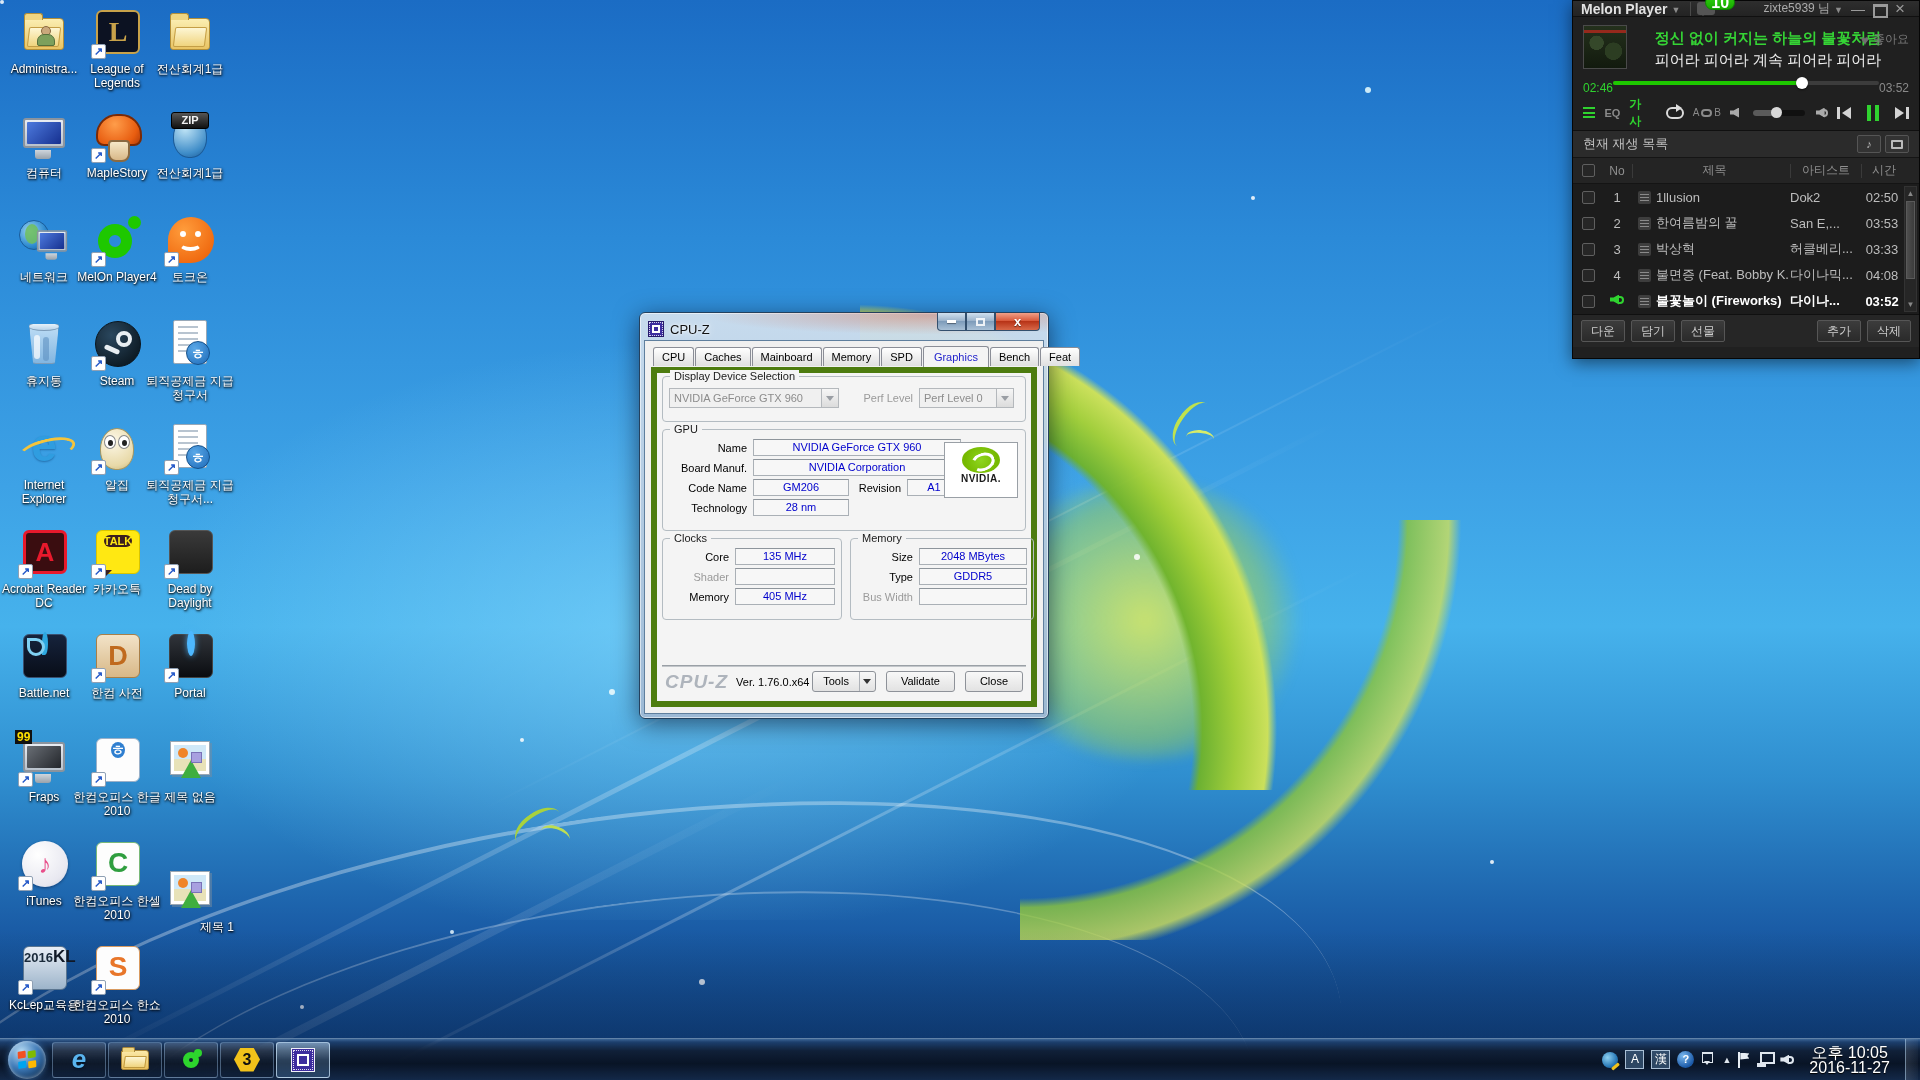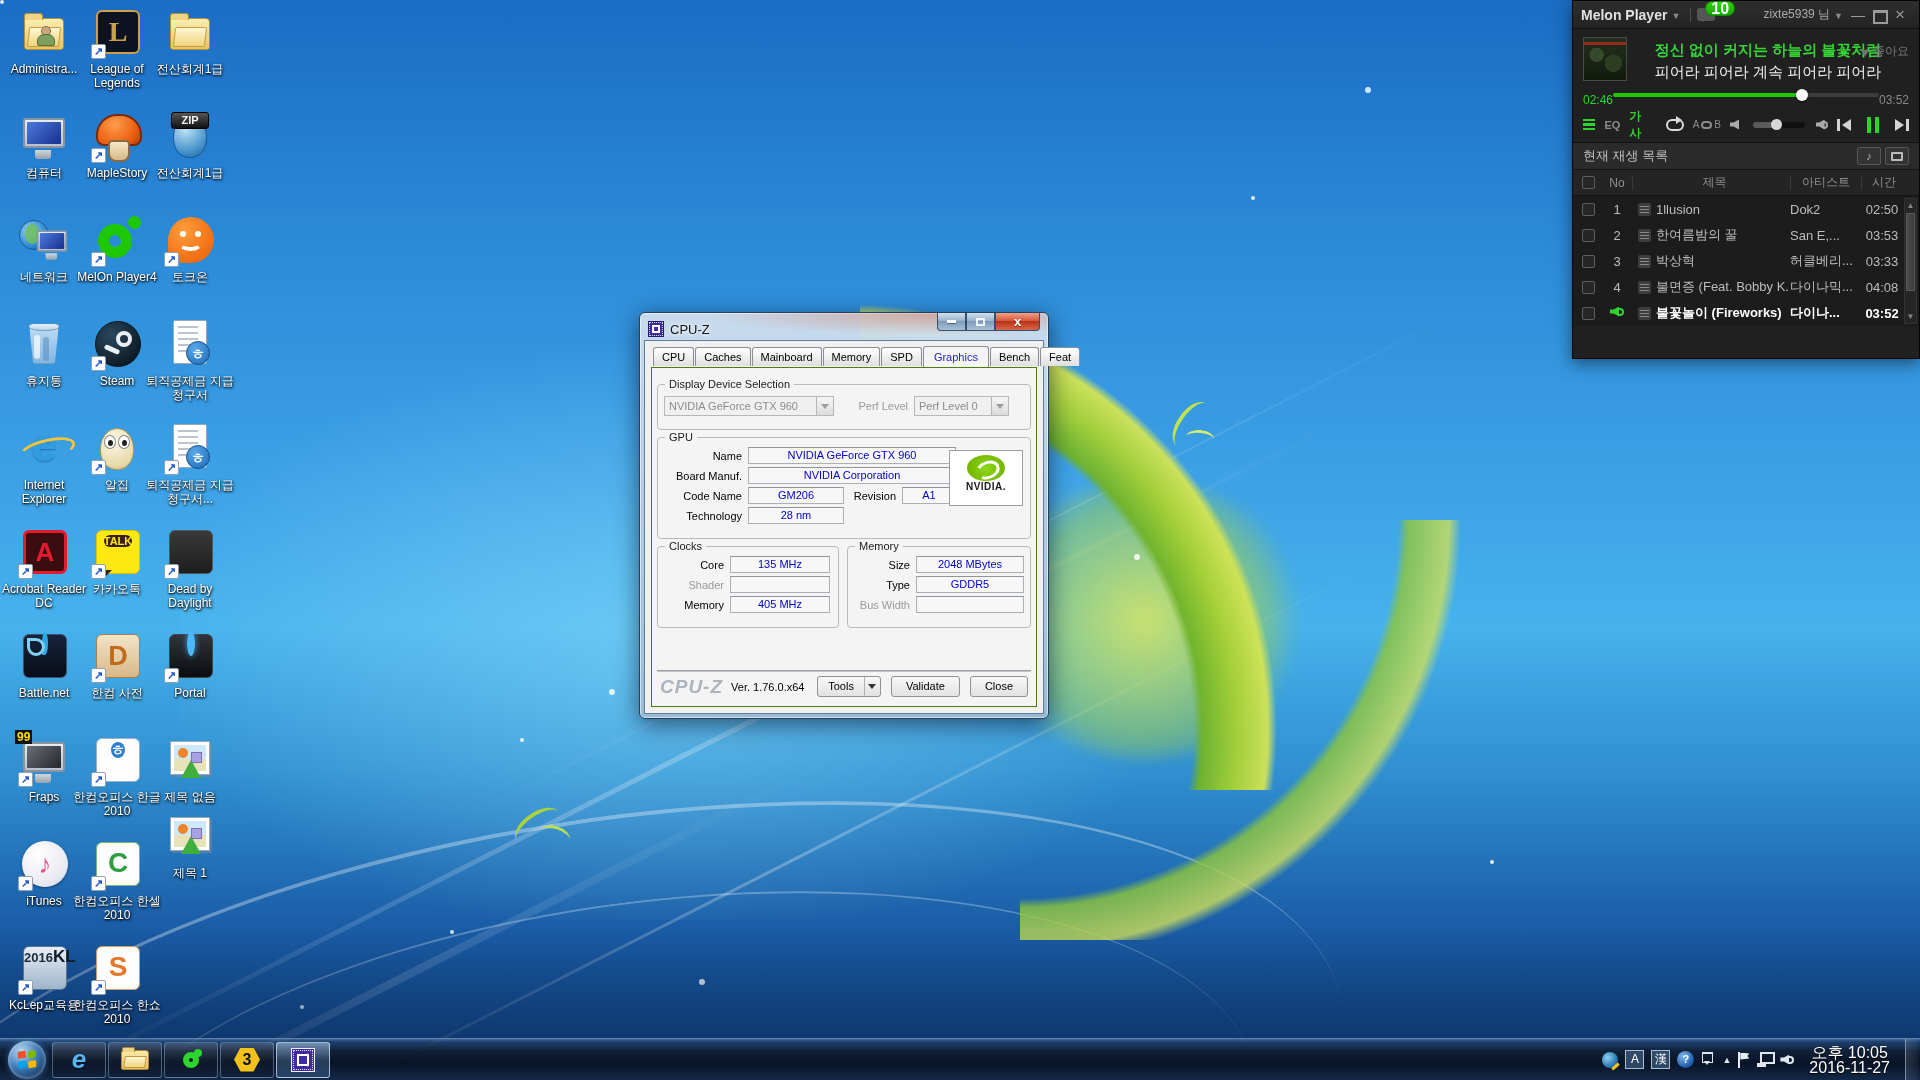--- a/index.html
+++ b/index.html
@@ -148,21 +148,21 @@
   .cz-wb.wb-min { border-radius:0 0 0 4px; }
   .cz-wb.wb-max { color:#e8eef4; }
   .cz-wb.wb-close { width:45px; border-radius:0 0 4px 0; background:linear-gradient(180deg,#f0a088,#d85a3c 45%,#b83418 50%,#d86848); font-size:13px; }
   .wb-bar { width:9px; height:3px; background:#fff; box-shadow:0 1px 1px rgba(0,0,0,.4); }
   .wb-box { width:9px; height:8px; border:2px solid #fff; opacity:.85; }
   .cz-body { position:absolute; left:4px; right:4px; top:27px; bottom:4px; background:#f0f0f0; border:1px solid #5f7f9e; padding:6px 6px 0 6px; }
   .cz-tabs { display:flex; padding-left:2px; position:relative; z-index:2; }
   .cz-tab { font-size:11px; color:#000; padding:3px 8px 2px 8px; margin-right:1px; border:1px solid #8b8e97; border-bottom:none;
     border-radius:3px 3px 0 0; background:linear-gradient(180deg,#ffffff,#ececec 60%,#e0e0e0); cursor:default; }
   .cz-tab.selected { color:#2222cc; background:#f4f4f4; padding:4px 10px 4px 10px; margin-top:-2px; position:relative; top:1px; }
-  .cz-panel { position:absolute; left:6px; right:6px; top:26px; bottom:6px; border:1px solid #4d7c0f; background:#f4f4f4; padding:16px 5px; }
+  .cz-panel { position:absolute; left:6px; right:6px; top:26px; bottom:6px; border:6px solid #4d7c0f; background:#f4f4f4; padding:3px 5px; }
   .cz-group { position:relative; border:1px solid #b4bcc2; border-radius:4px; margin-bottom:7px; }
   .cz-legend { position:absolute; top:-7px; left:7px; background:#f4f4f4; padding:0 4px; font-size:11px; color:#1a1a1a; }
   .cz-row { display:flex; align-items:center; margin:3px 6px; }
   .cz-lab { font-size:11px; color:#000; text-align:right; padding-right:6px; }
   .cz-lab.dis, .cz-dislab { color:#9a9a9a; }
   .cz-field { height:17px; background:#f7f7f7; border:1px solid #aab0b6; border-top-color:#8e959c;
     font-size:11px; color:#0000cc; text-align:center; line-height:15px; }
   .cz-combo { height:20px; background:#f0f0f0; border:1px solid #b4b8bc; display:flex; align-items:center; position:relative; }
   .cz-combo .cmb-txt { flex:1; font-size:11px; color:#8c8c8c; padding-left:4px; white-space:nowrap; overflow:hidden; }
   .cmb-btn { width:17px; height:100%; border-left:1px solid #b4b8bc; background:linear-gradient(180deg,#f6f6f6,#dcdcdc); display:flex; align-items:center; justify-content:center; }
@@ -181,21 +181,21 @@
   .btn-split .sp-main { padding:0 10px; line-height:19px; }
   .btn-split .sp-arrow { width:16px; border-left:1px solid #aeb2b8; display:flex; align-items:center; justify-content:center; }
   .sp-arrow::after { content:""; border:4px solid transparent; border-top:5px solid #333; margin-top:4px; }
   .nv-logo { position:absolute; right:7px; top:12px; width:74px; height:56px; background:#fff; border:1px solid #9aa0a6; text-align:center; }
   .nv-eye { position:relative; margin:4px auto 0 auto; width:38px; height:26px; background:radial-gradient(circle at 50% 50%, #8ed61e, #76b900 70%); border-radius:50%; }
   .nv-eye::after { content:""; position:absolute; left:9px; top:6px; width:18px; height:12px; border:3px solid #fff; border-radius:50%; border-left-color:transparent; transform:rotate(-20deg); }
   .nv-txt { font-size:10px; font-weight:bold; color:#1a1a1a; letter-spacing:.5px; }
 
   
   #melon { position:absolute; right:0; top:0; width:348px; height:359px; background:#202020; border:1px solid #060606; box-shadow:0 4px 16px rgba(0,0,0,.5); color:#c8c8c8; }
-  .mp-titlebar { height:28px; display:flex; align-items:center; padding:0 8px; background:linear-gradient(180deg,#2e2e2e,#232323); border-bottom:1px solid #101010; }
+  .mp-titlebar { height:16px; display:flex; align-items:center; padding:0 8px; background:linear-gradient(180deg,#2e2e2e,#232323); border-bottom:1px solid #101010; }
   .mp-title { font-size:14px; font-weight:bold; color:#e2e2e2; }
   .caret { font-size:9px; color:#8a8a8a; margin:2px 4px 0 4px; }
   .mp-sep { width:1px; height:14px; background:#4a4a4a; margin:0 6px; }
   .mp-bubble { position:relative; width:18px; height:13px; background:#555; border-radius:3px; }
   .mp-bubble::after { content:""; position:absolute; left:3px; bottom:-4px; border:3px solid transparent; border-top-color:#555; }
   .mp-badge { position:absolute; top:-7px; left:8px; background:linear-gradient(180deg,#2fd40e,#17a800); border-radius:8px; padding:0 5px; font-size:16px; font-weight:bold; color:#fff; line-height:13px; border:1px solid #0c8800; }
   .mp-user { margin-left:auto; font-size:12px; color:#aaa; }
   .mp-wb { width:22px; text-align:center; color:#9a9a9a; font-size:14px; line-height:20px; }
   .mp-wb-restore { position:relative; width:20px; height:20px; }
   .mp-wb-restore::after { content:""; position:absolute; left:4px; top:5px; width:11px; height:9px; border:2px solid #9a9a9a; border-top-width:3px; }
@@ -533,21 +533,21 @@
       <div class="desktop-icon" style="left: 146px; top: 734px;">
         <div class="di-glyph">
           <i class="shp-img">
             <b class="im-sun"></b>
             <b class="im-cone"></b>
             <b class="im-cube"></b>
           </i>
         </div>
         <div class="di-label">제목 없음</div>
       </div>
-      <div class="desktop-icon" style="left: 146px; top: 810px;">
+      <div class="desktop-icon" style="left: 146px; top: 864px; text-align: right;">
         <div class="di-glyph">
           <i class="shp-img">
             <b class="im-sun"></b>
             <b class="im-cone"></b>
             <b class="im-cube"></b>
           </i>
         </div>
         <div class="di-label">제목 1</div>
       </div>
     </div>
@@ -810,20 +810,27 @@
           <span class="c-time">03:52</span>
           <span style="width: 15px;"></span>
         </div>
         <div class="mp-scroll">
         <div class="ar">▲</div>
         <div class="mp-thumb"></div>
         <div class="ar" style="position:absolute;bottom:0;left:0;right:0;">▼</div>
       </div>
     </div>
 
+    <div class="mp-footer" id="mp-footer">
+        <span class="mp-btn">다운</span>
+        <span class="mp-btn">담기</span>
+        <span class="mp-btn">선물</span>
+        <span class="mp-btn right1">추가</span>
+        <span class="mp-btn">삭제</span>
+      </div>
   </div>
 
   <div id="taskbar">
     <div class="tb-start">
       <span class="flag">
           <i class="f1"></i>
           <i class="f2"></i>
           <i class="f3"></i>
           <i class="f4"></i>
         </span>

